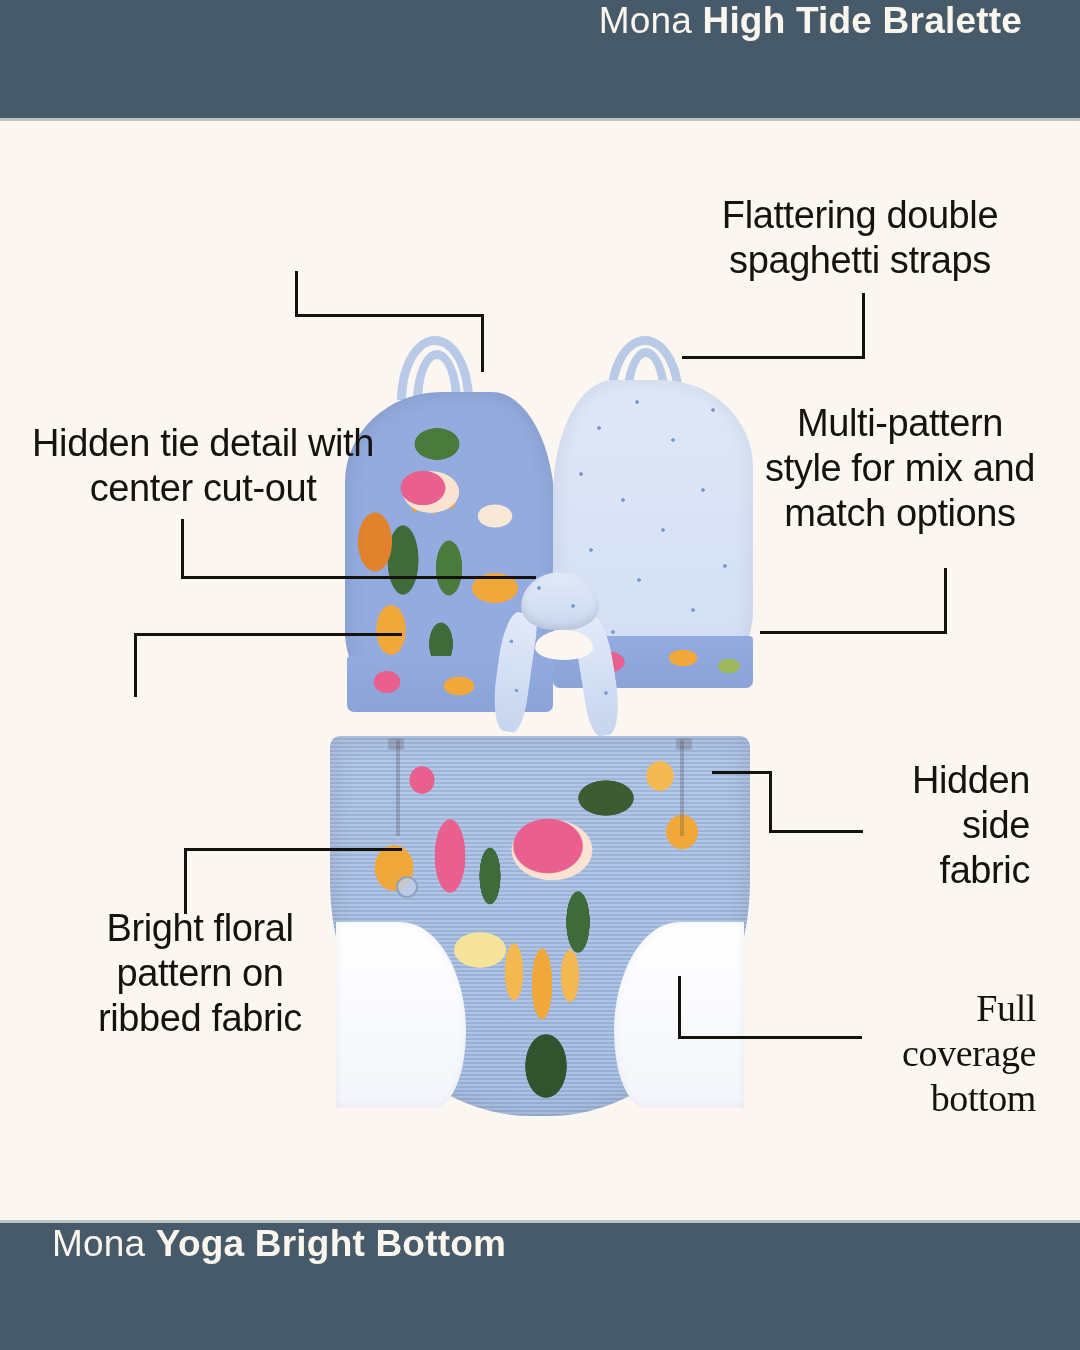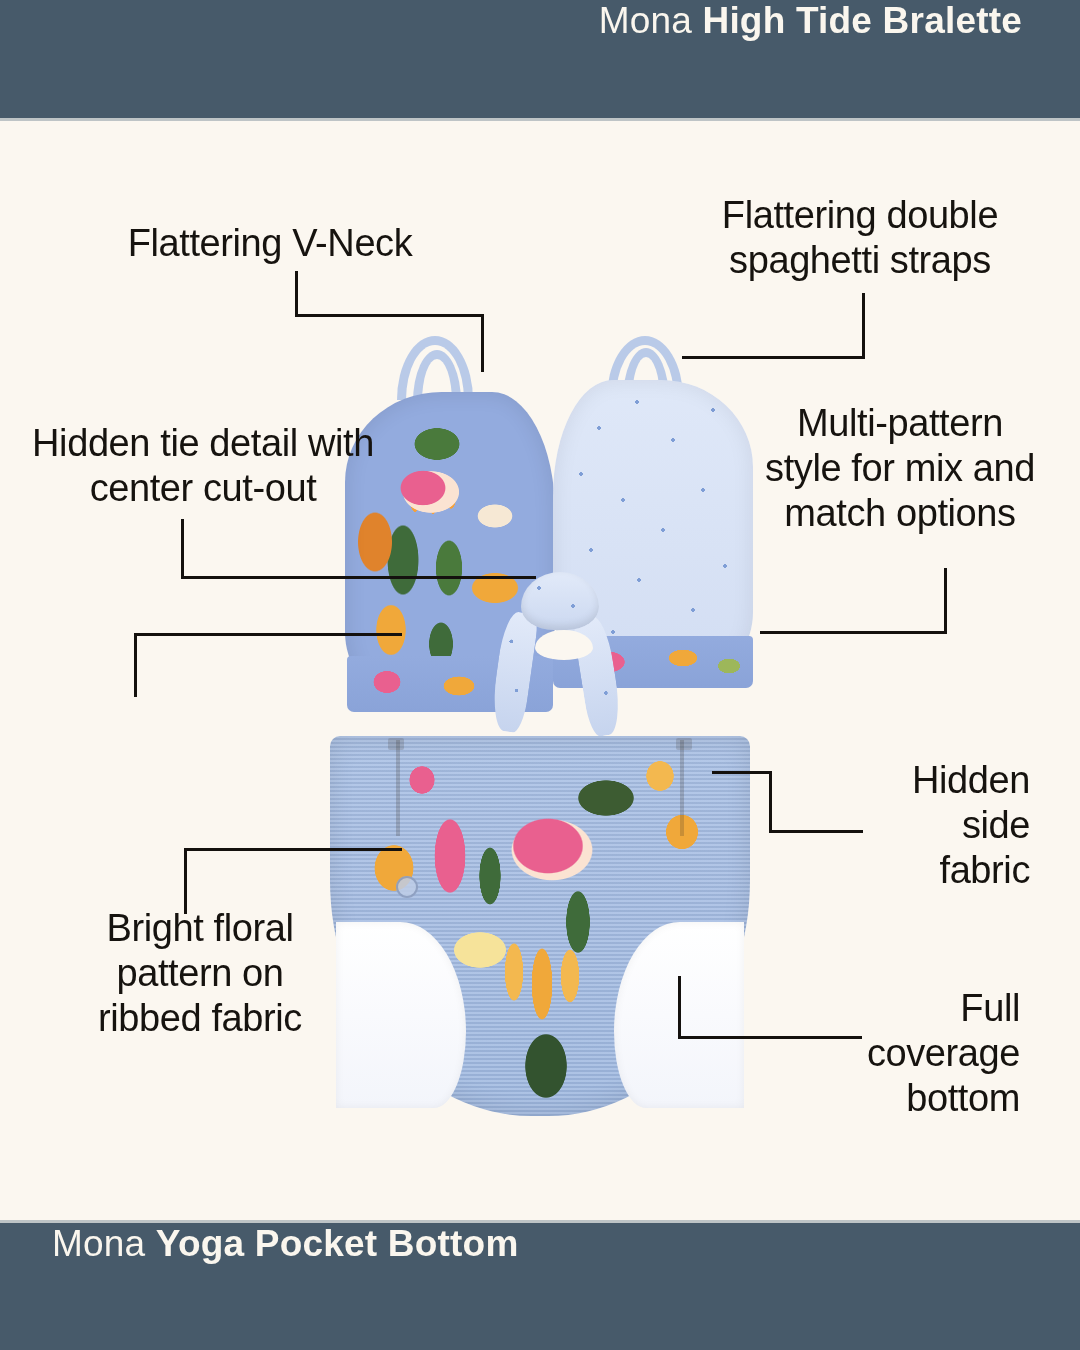--- a/index.html
+++ b/index.html
@@ -274,46 +274,45 @@
   <div class="lead lh" style="left:712px; top:650px; width:60px;"></div>
   <div class="lead lv" style="left:769px; top:650px; height:62px;"></div>
   <div class="lead lh" style="left:769px; top:709px; width:94px;"></div>
 
   <div class="lead lv" style="left:184px; top:727px; height:66px;"></div>
   <div class="lead lh" style="left:184px; top:727px; width:218px;"></div>
 
   <div class="lead lv" style="left:678px; top:855px; height:63px;"></div>
   <div class="lead lh" style="left:678px; top:915px; width:184px;"></div>
 
-  <div class="callout c-center" style="left:60px; top:100px; width:420px;">Flattering V-Neck</div>
 
   <div class="callout c-center" style="left:660px; top:72px; width:400px;">Flattering double
 spaghetti straps</div>
 
   <div class="callout c-center" style="left:8px; top:300px; width:390px;">Hidden tie detail with
 center cut-out</div>
 
   <div class="callout c-center" style="left:735px; top:280px; width:330px;">Multi-pattern
 style for mix and
 match options</div>
 
 
   <div class="callout c-rightA" style="left:760px; top:637px; width:270px;">Hidden
 side
 fabric</div>
 
   <div class="callout c-center" style="left:20px; top:785px; width:360px;">Bright floral
 pattern on
 ribbed fabric</div>
 
-  <div class="callout c-rightA" style="left:720px; top:865px; width:300px;">Full
+  <div class="callout c-rightA" style="left:736px; top:865px; width:300px;font-family:Liberation Serif, serif;">Full
 coverage
 bottom</div>
 
 </div>
 
 <div id="footer-rule"></div>
 <div id="footer-bar" class="bar">
   <div class="bar-title">
     <span class="brand">Mona</span>
-    <span class="prod">Yoga Pocket Bottom</span>
+    <span class="prod">Yoga Bright Bottom</span>
   </div>
 </div>
 
 </body></html>

